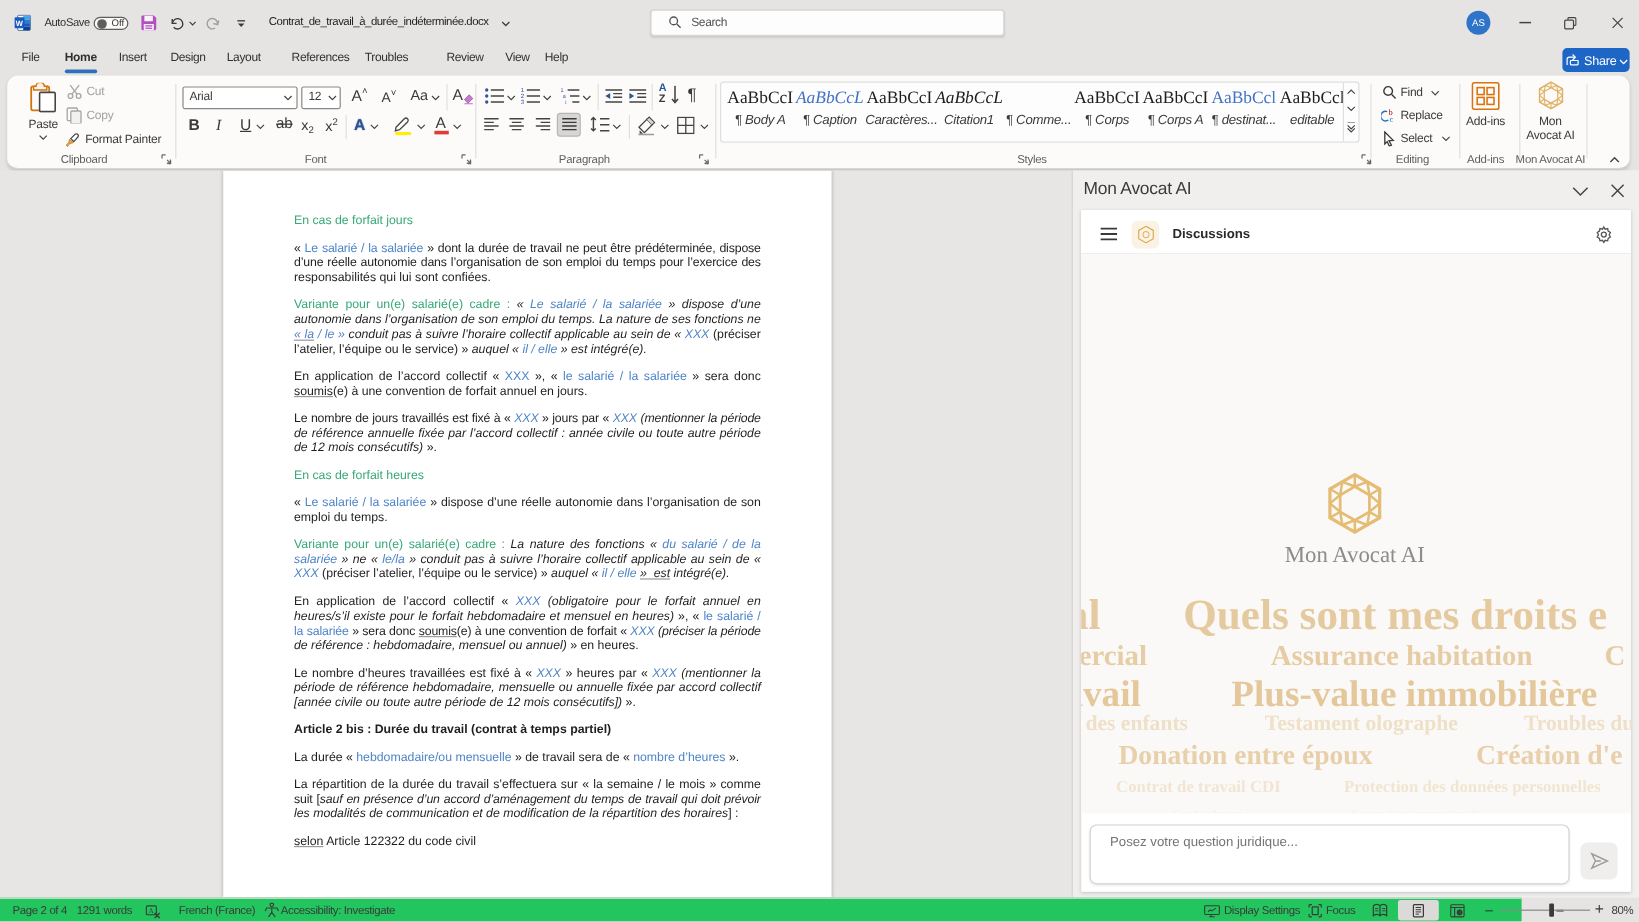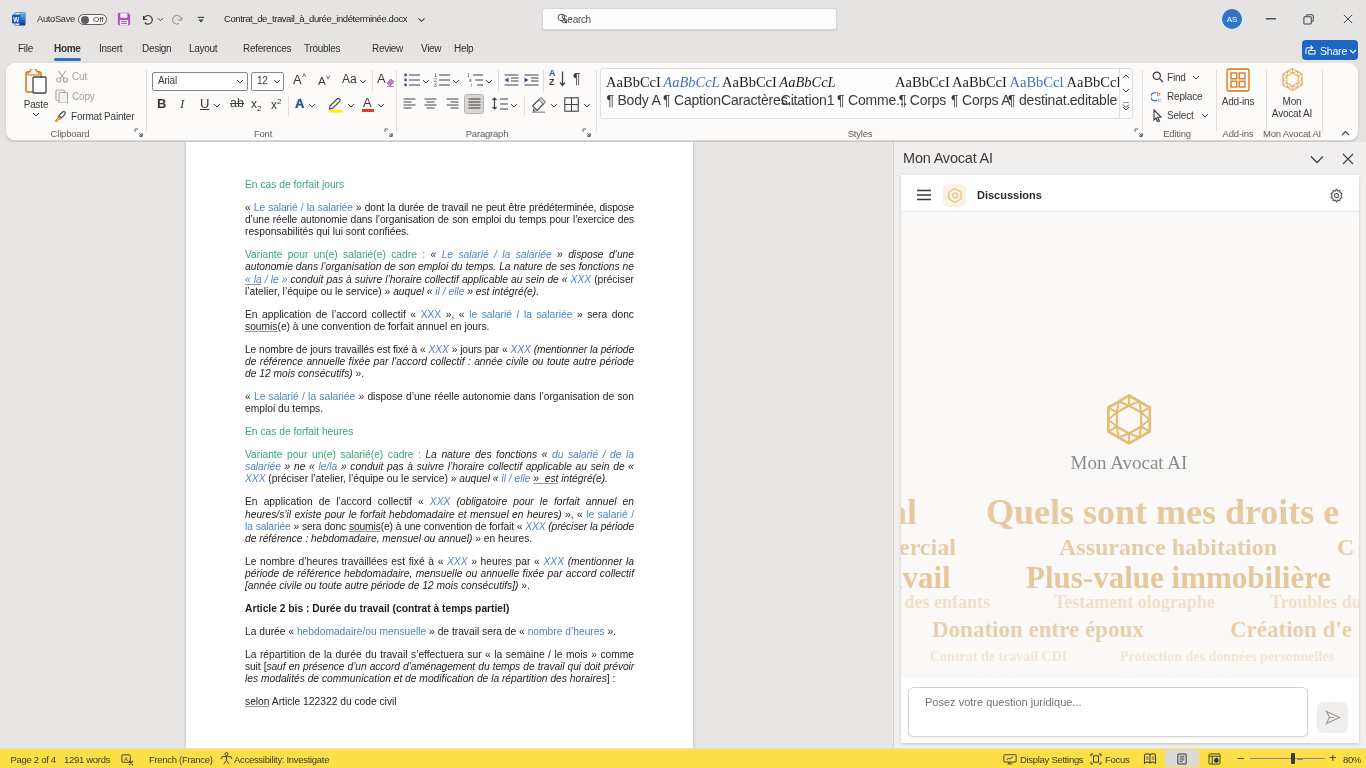--- a/index.html
+++ b/index.html
@@ -15,21 +15,21 @@
 .tab.active::after { content:""; position:absolute; left:4px; right:4px; bottom:1px; height:3px; background:#2E6FBE; border-radius:2px; }
 
 
 #ribbon { left:6px; top:63px; width:1352px; height:78px; background:#FCFBFA; border-bottom:1px solid #D8D6D4; border-radius:9px; box-shadow:0 1.5px 3px rgba(0,0,0,0.13); }
 .gsep { position:absolute; top:70px; height:62px; width:1px; background:#E1DFDD; }
 .glabel { position:absolute; top:128px; font-size:9.5px; letter-spacing:-0.2px; color:#605E5C; width:120px; text-align:center; }
 .launcher { position:absolute; top:128px; width:10px; height:10px; }
 .ribtext { font-size:10px; letter-spacing:-0.2px; color:#3B3A39; white-space:nowrap; }
 .stylecell { top:73px; width:57px; height:44px; text-align:center; }
 .stylecell .aa { font-size:14.5px; color:#1E1E1E; font-family:"Liberation Serif",serif; line-height:19px; }
-.stylecell .nm { font-size:14px; letter-spacing:-0.2px; color:#3B3A39; line-height:17px; white-space:nowrap; }
+.stylecell .nm { font-size:11px; letter-spacing:-0.2px; color:#3B3A39; line-height:17px; white-space:nowrap;font-style:italic; }
 
 
 #docarea { left:0; top:142px; width:893px; height:606px; background:#E8E6E4; overflow:hidden; }
 #page { position:absolute; left:186px; top:0px; width:507px; height:606px; background:#FFFFFF; box-shadow:0 0 3px rgba(0,0,0,0.25); }
 #doctext { position:absolute; left:59px; top:37px; width:389px; font-size:10.25px; line-height:12.15px; color:#1E1E1E; }
 #doctext .jl { text-align:justify; text-align-last:justify; white-space:nowrap; }
 #doctext .ll { text-align:left; }
 #doctext .para { margin-bottom:10.8px; }
 #doctext .tight { letter-spacing:-0.12px; }
 .gr { color:#36A876; }
@@ -40,21 +40,21 @@
 
 
 #pane { left:0; top:0; width:0; height:0; }
 #card { position:absolute; left:901px; top:175px; width:458px; height:568px; background:#FFFFFF; box-shadow:0 1px 3px rgba(0,0,0,0.18); }
 #cardhdr { position:absolute; left:901px; top:175px; width:458px; height:37px; background:#FFFFFF; border-bottom:1px solid #ECEAE8; }
 #cardbody { position:absolute; left:901px; top:212px; width:458px; height:466px; background:#FAF9F7; overflow:hidden; }
 .wm { position:absolute; left:0; width:458px; height:40px; overflow:visible; font-family:"Liberation Serif",serif; font-weight:bold; color:#E2C290; white-space:nowrap; }
 .wm span { position:absolute; top:0; }
 
 
-#statusbar { left:0; top:748px; width:1366px; height:20px; background:#fde047; border-top:1px solid #E0DEDC; font-size:9.5px; letter-spacing:-0.3px; color:#3B3A39; }
+#statusbar { left:0; top:748px; width:1268px; height:20px; background:#22c55e; border-top:1px solid #E0DEDC; font-size:9.5px; letter-spacing:-0.3px; color:#3B3A39; }
 #statusbar span { position:absolute; top:4.5px; }
 </style>
 </head>
 <body>
 <div id="titlebar" class="abs">
 
   <svg class="abs" style="left:12px;top:12px;" width="14" height="14" viewBox="0 0 20 20">
     <rect x="4" y="1" width="15" height="18" rx="1" fill="#FFFFFF" stroke="#2B579A" stroke-width="1"></rect>
     <rect x="10.5" y="2" width="8" height="4.2" fill="#41A5EE"></rect>
     <rect x="10.5" y="6.2" width="8" height="4.2" fill="#2B7CD3"></rect>
@@ -97,21 +97,21 @@
   <span class="abs" style="left:224px;top:13px;font-size:9.5px;letter-spacing:-0.4px;color:#242321;">Contrat_de_travail_à_durée_indéterminée.docx</span>
   <svg class="abs" style="left:417px;top:16.5px;" width="9" height="6" viewBox="0 0 10 7" fill="none" stroke="#3B3A39" stroke-width="1.2">
       <path d="M1.5 1.5 L5 5 L8.5 1.5"></path>
     </svg>
 
   <span class="abs" style="left:542px;top:8px;width:295px;height:22px;background:#FDFDFD;border:1px solid #D8D6D4;border-radius:3px;box-shadow:0 1px 1.5px rgba(0,0,0,0.1);"></span>
   <svg class="abs" style="left:557px;top:13px;" width="11" height="11" viewBox="0 0 13 13" fill="none" stroke="#50504E" stroke-width="1.3">
     <circle cx="5.2" cy="5.2" r="3.8"></circle>
       <path d="M8.2 8.2 L12 12"></path>
   </svg>
-  <span class="abs" style="left:561px;top:13.5px;font-size:10px;letter-spacing:-0.3px;color:#50504E;text-align:right;">Search</span>
+  <span class="abs" style="left:576px;top:13.5px;font-size:10px;letter-spacing:-0.3px;color:#50504E;text-align:right;">Search</span>
 
   <span class="abs" style="left:1222px;top:9px;width:20px;height:20px;border-radius:50%;background:#2E74C9;"></span>
   <span class="abs" style="left:1232px;top:14.5px;font-size:8px;color:#fff;transform:translateX(-50%);">AS</span>
 
   <svg class="abs" style="left:1266px;top:18px;" width="10" height="2" viewBox="0 0 11 2">
       <rect width="11" height="1.5" fill="#444"></rect>
     </svg>
   <svg class="abs" style="left:1303px;top:14px;" width="11" height="11" viewBox="0 0 12 12" fill="none" stroke="#444" stroke-width="1.1">
     <rect x="1" y="3" width="8" height="8" rx="1"></rect>
       <path d="M4 2.6 V1.5 a0.8 0.8 0 0 1 0.8-0.8 H10 a1.2 1.2 0 0 1 1.2 1.2 V7 a0.8 0.8 0 0 1 -0.8 0.8 H9.4"></path>
@@ -460,26 +460,26 @@
       <div class="para">
         <div class="jl">En application de l’accord collectif « <span class="bl">XXX</span> », « <span class="bl">le salarié / la salariée</span> » sera donc</div>
         <div class="ll"><span class="un">soumis</span>(e) à une convention de forfait annuel en jours.</div>
       </div>
       <div class="para">
         <div class="jl tight">Le nombre de jours travaillés est fixé à « <span class="bl it">XXX</span> » jours par « <span class="bl it">XXX</span> <span class="it">(mentionner la période</span></div>
         <div class="jl"><span class="it">de référence annuelle fixée par l’accord collectif : année civile ou toute autre période</span></div>
         <div class="ll"><span class="it">de 12 mois consécutifs)</span> ».</div>
       </div>
       <div class="para">
+          <div class="ll gr">En cas de forfait heures</div>
+        </div>
+      <div class="para">
         <div class="jl">« <span class="bl">Le salarié / la salariée</span> » dispose d’une réelle autonomie dans l’organisation de son</div>
         <div class="ll">emploi du temps.</div>
       </div>
-      <div class="para">
-          <div class="ll gr">En cas de forfait heures</div>
-        </div>
       <div class="para">
         <div class="jl"><span class="gr">Variante pour un(e) salarié(e) cadre&nbsp;:</span> <span class="it">La nature des fonctions « <span class="bl">du salarié / de la</span></span></div>
         <div class="jl"><span class="it"><span class="bl">salariée</span> » ne « <span class="bl">le/la</span> » conduit pas à suivre l’horaire collectif applicable au sein de «</span></div>
         <div class="ll"><span class="it"><span class="bl">XXX</span></span> (préciser l’atelier, l’équipe ou le service) » <span class="it">auquel « <span class="bl">il / elle</span> <span class="un">»&nbsp; est</span> intégré(e).</span></div>
       </div>
       <div class="para">
         <div class="jl">En application de l’accord collectif « <span class="bl it">XXX</span> <span class="it">(obligatoire pour le forfait annuel en</span></div>
         <div class="jl"><span class="it">heures/s’il existe pour le forfait hebdomadaire et mensuel en heures)</span> », « <span class="bl">le salarié /</span></div>
         <div class="jl tight"><span class="bl">la salariée</span> » sera donc <span class="un">soumis</span>(e) à une convention de forfait « <span class="bl it">XXX</span> <span class="it">(préciser la période</span></div>
         <div class="ll"><span class="it">de référence : hebdomadaire, mensuel ou annuel)</span> » en heures.</div>

